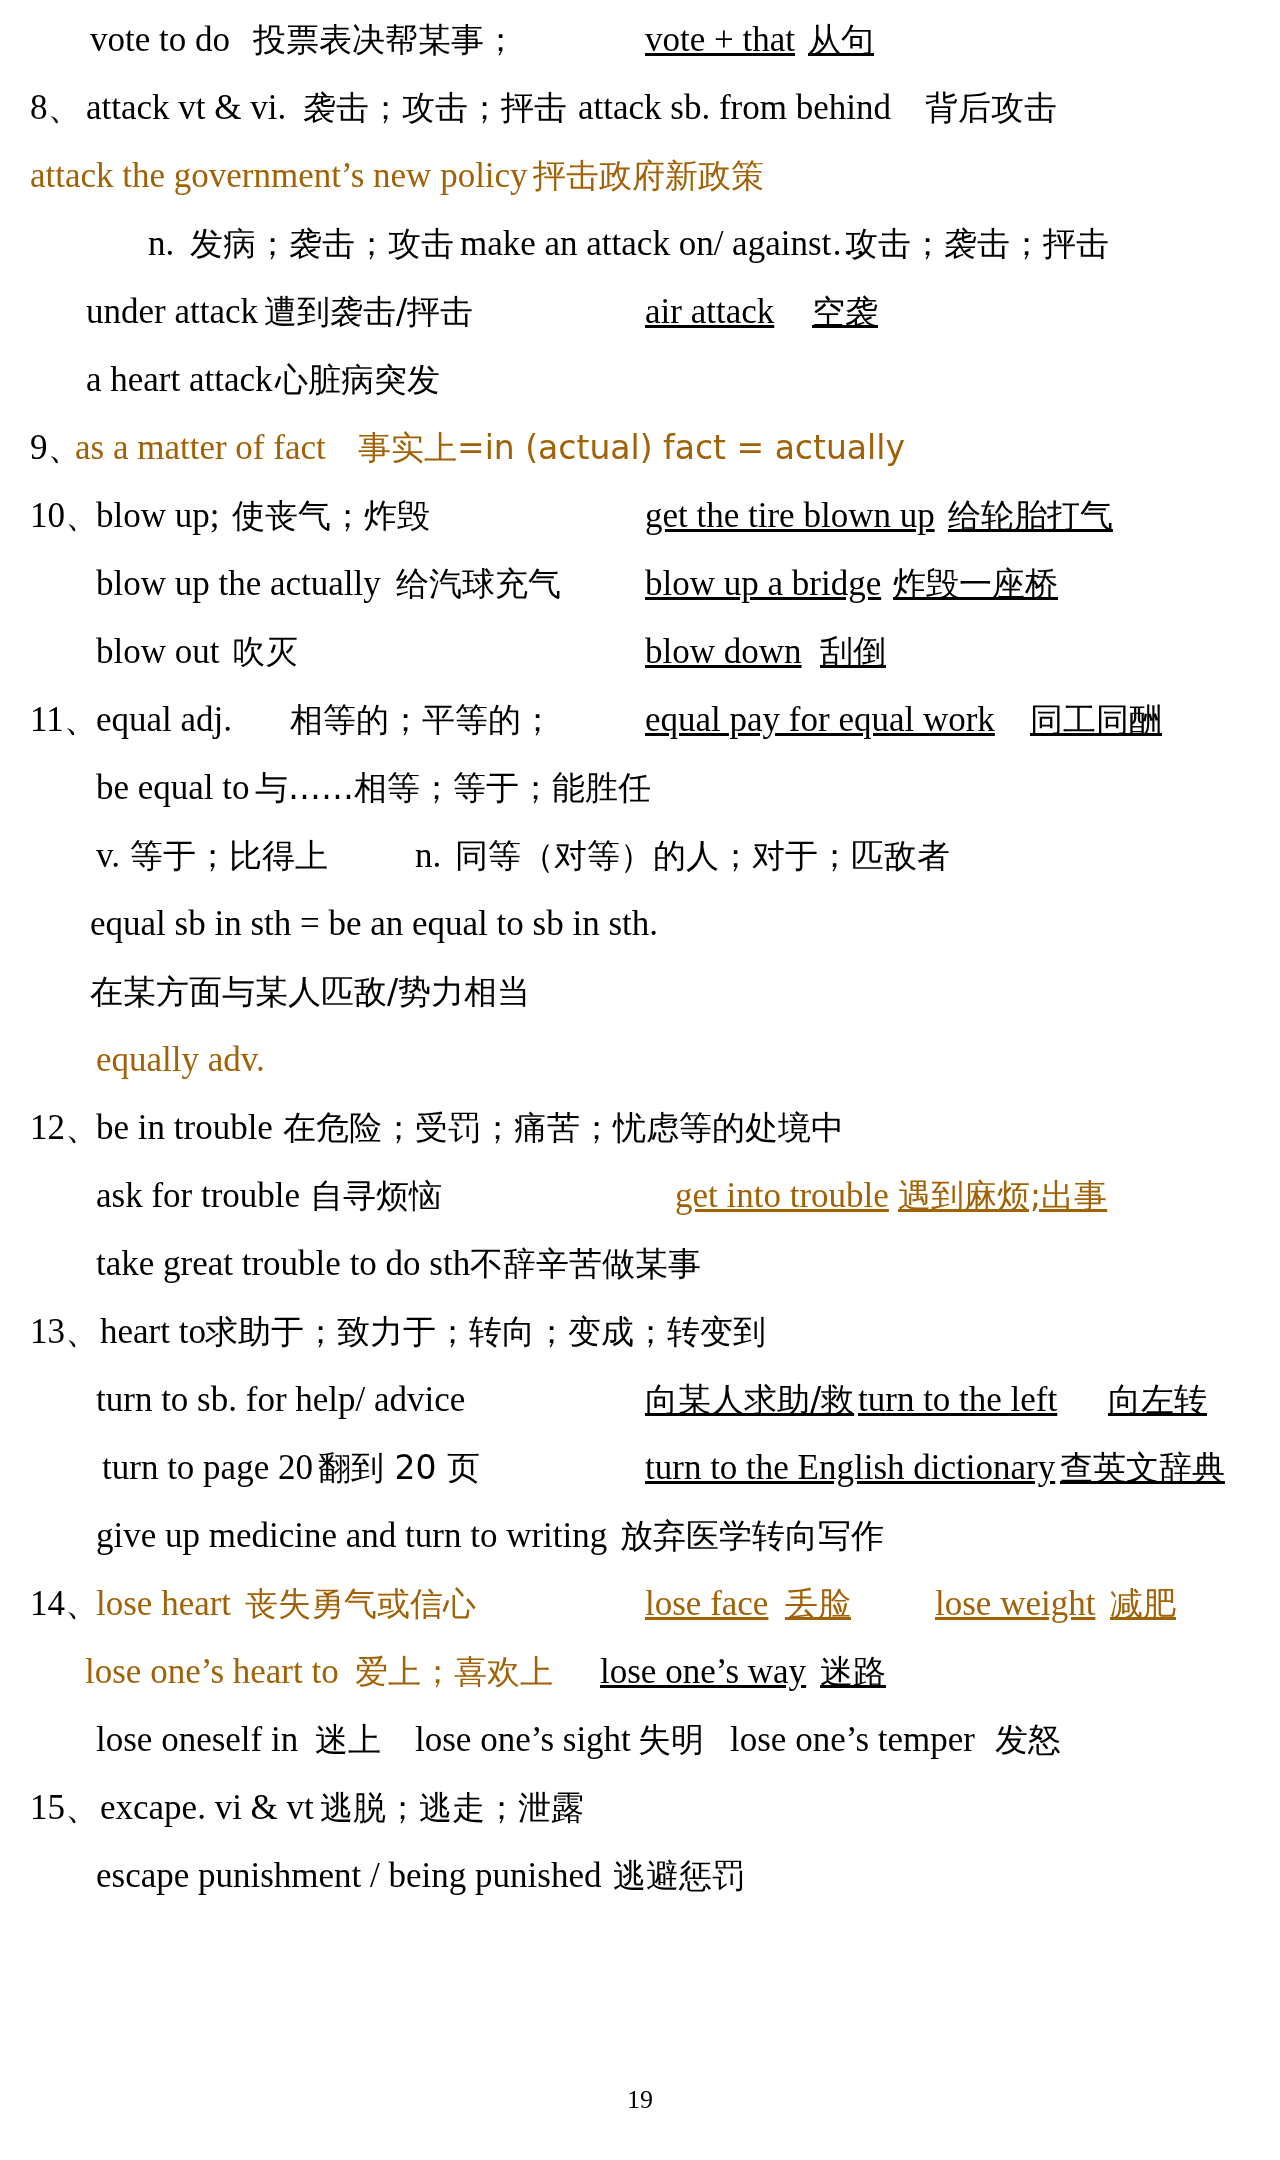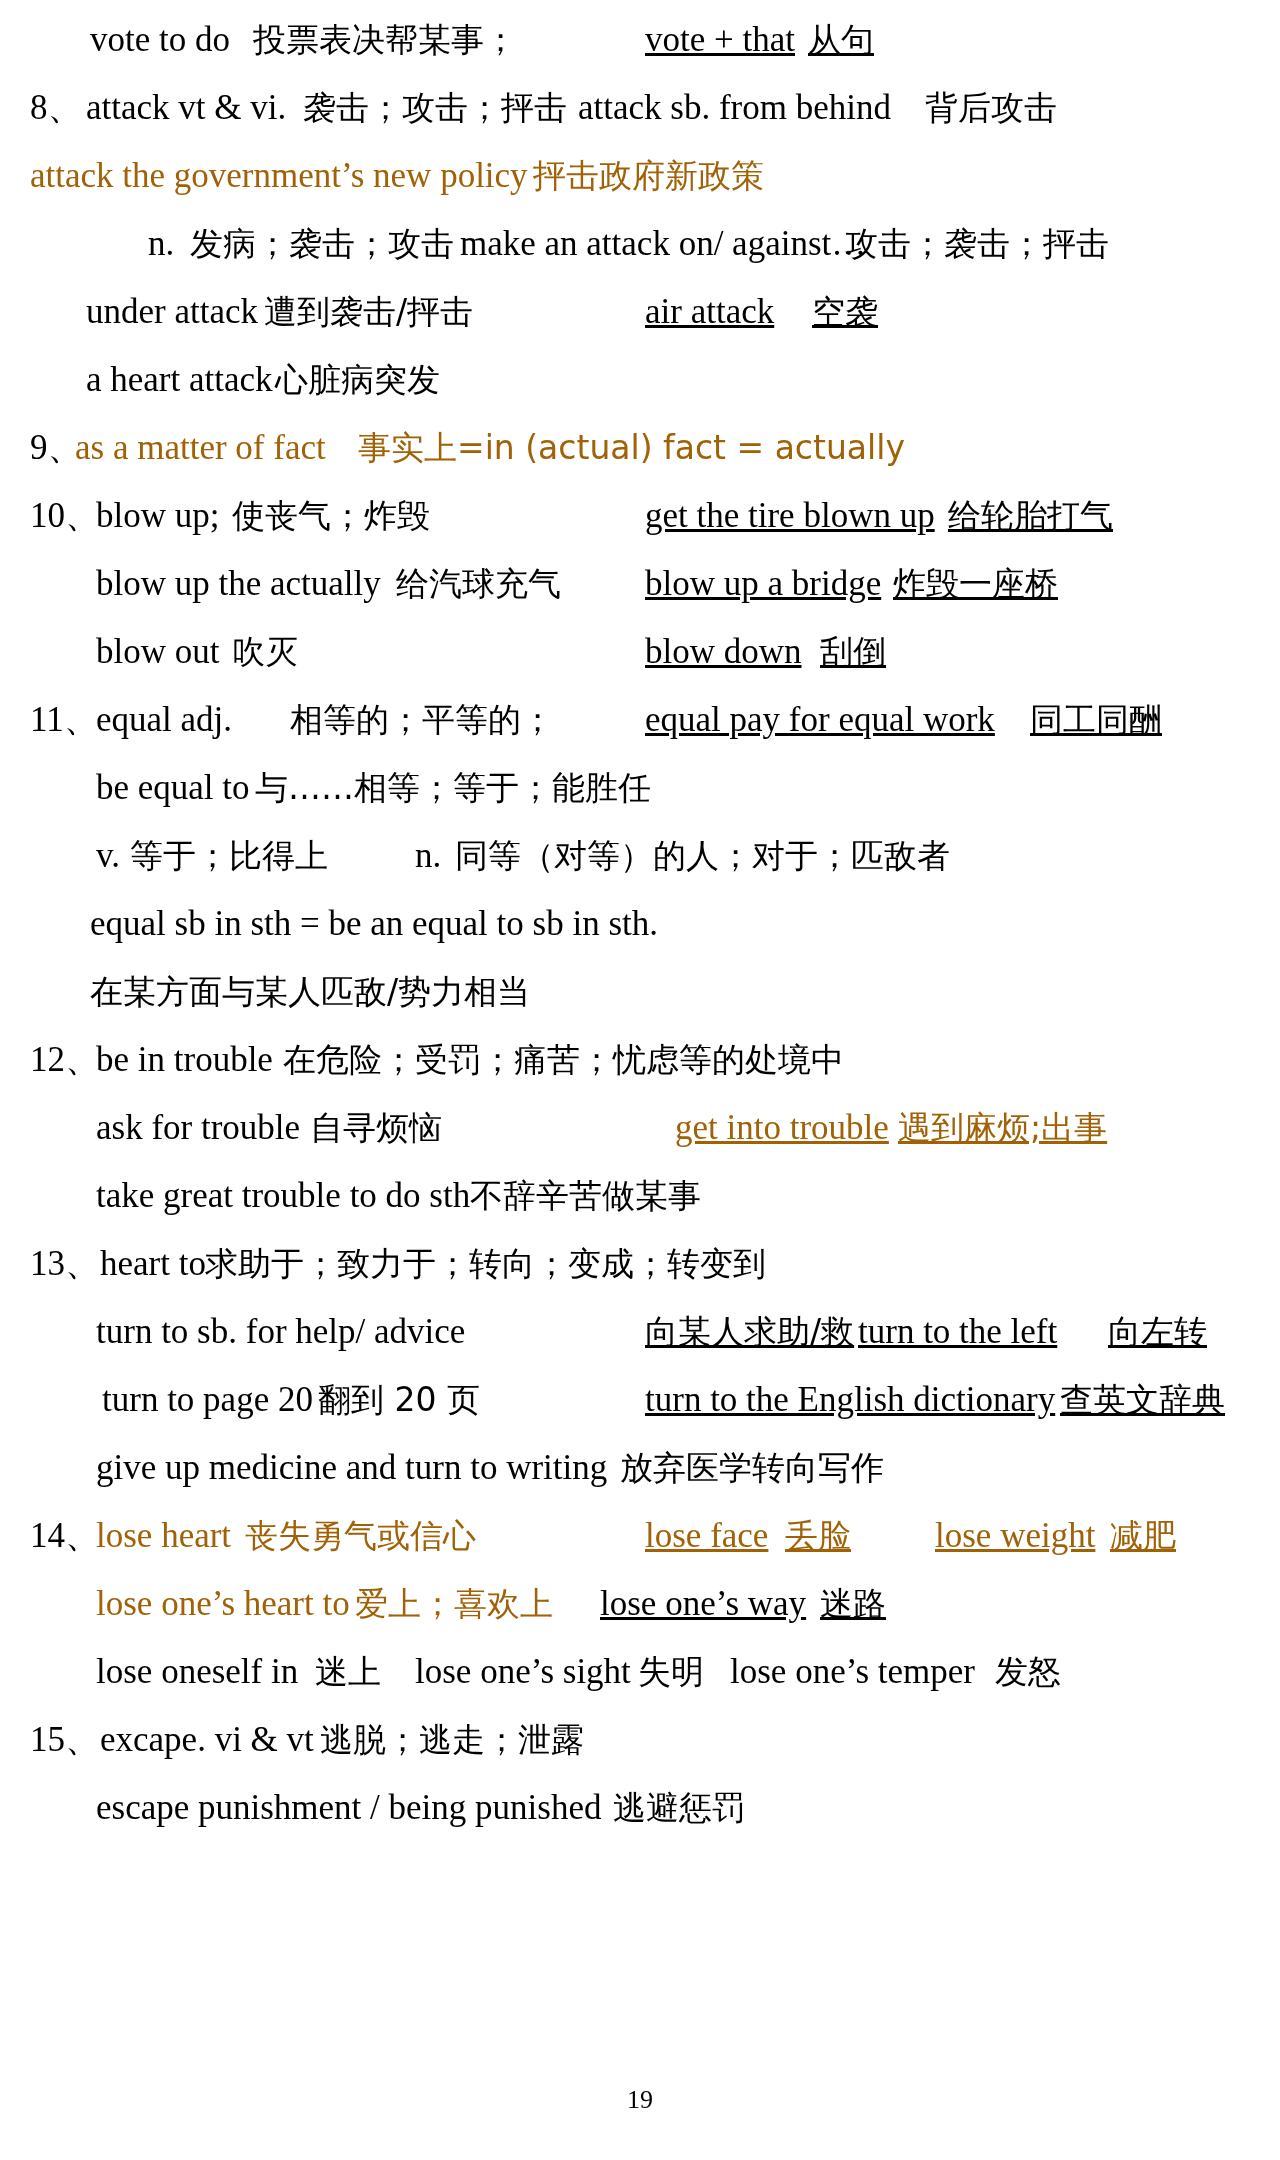--- a/index.html
+++ b/index.html
@@ -159,20 +159,23 @@
     </div>
 
     <div class="ln">
       <span class="c1" style="left:90px">equal sb in sth = be an equal to sb in sth.</span>
     </div>
 
     <div class="ln">
       <span class="c1 zh" style="left:90px">在某方面与某人匹敌/势力相当</span>
     </div>
 
+    <div class="ln">
+      <span class="c1 red" style="left:96px">equally adv.</span>
+    </div>
 
     <div class="ln">
       <span class="num">12、</span>
       <span class="c1" style="left:96px">be in trouble</span>
       <span class="c1 zh" style="left:283px">在危险；受罚；痛苦；忧虑等的处境中</span>
     </div>
 
     <div class="ln">
       <span class="c1" style="left:96px">ask for trouble</span>
       <span class="c1 zh" style="left:310px">自寻烦恼</span>
@@ -215,21 +218,21 @@
       <span class="num">14、</span>
       <span class="c1 red" style="left:96px">lose heart</span>
       <span class="c1 red zh" style="left:245px">丧失勇气或信心</span>
       <span class="c2 red" style="left:645px">lose face</span>
       <span class="c2 red zh" style="left:785px">丢脸</span>
       <span class="c2 red" style="left:935px">lose weight</span>
       <span class="c2 red zh" style="left:1110px">减肥</span>
     </div>
 
     <div class="ln">
-      <span class="c1 red" style="left:96px">lose one’s heart to</span>
+      <span class="c1 red" style="left:85px">lose one’s heart to</span>
       <span class="c1 red zh" style="left:355px">爱上；喜欢上</span>
       <span class="c2" style="left:600px">lose one’s way</span>
       <span class="c2 zh" style="left:820px">迷路</span>
     </div>
 
     <div class="ln">
       <span class="c1" style="left:96px">lose oneself in</span>
       <span class="c1 zh" style="left:315px">迷上</span>
       <span class="c1" style="left:415px">lose one’s sight</span>
       <span class="c1 zh" style="left:638px">失明</span>

